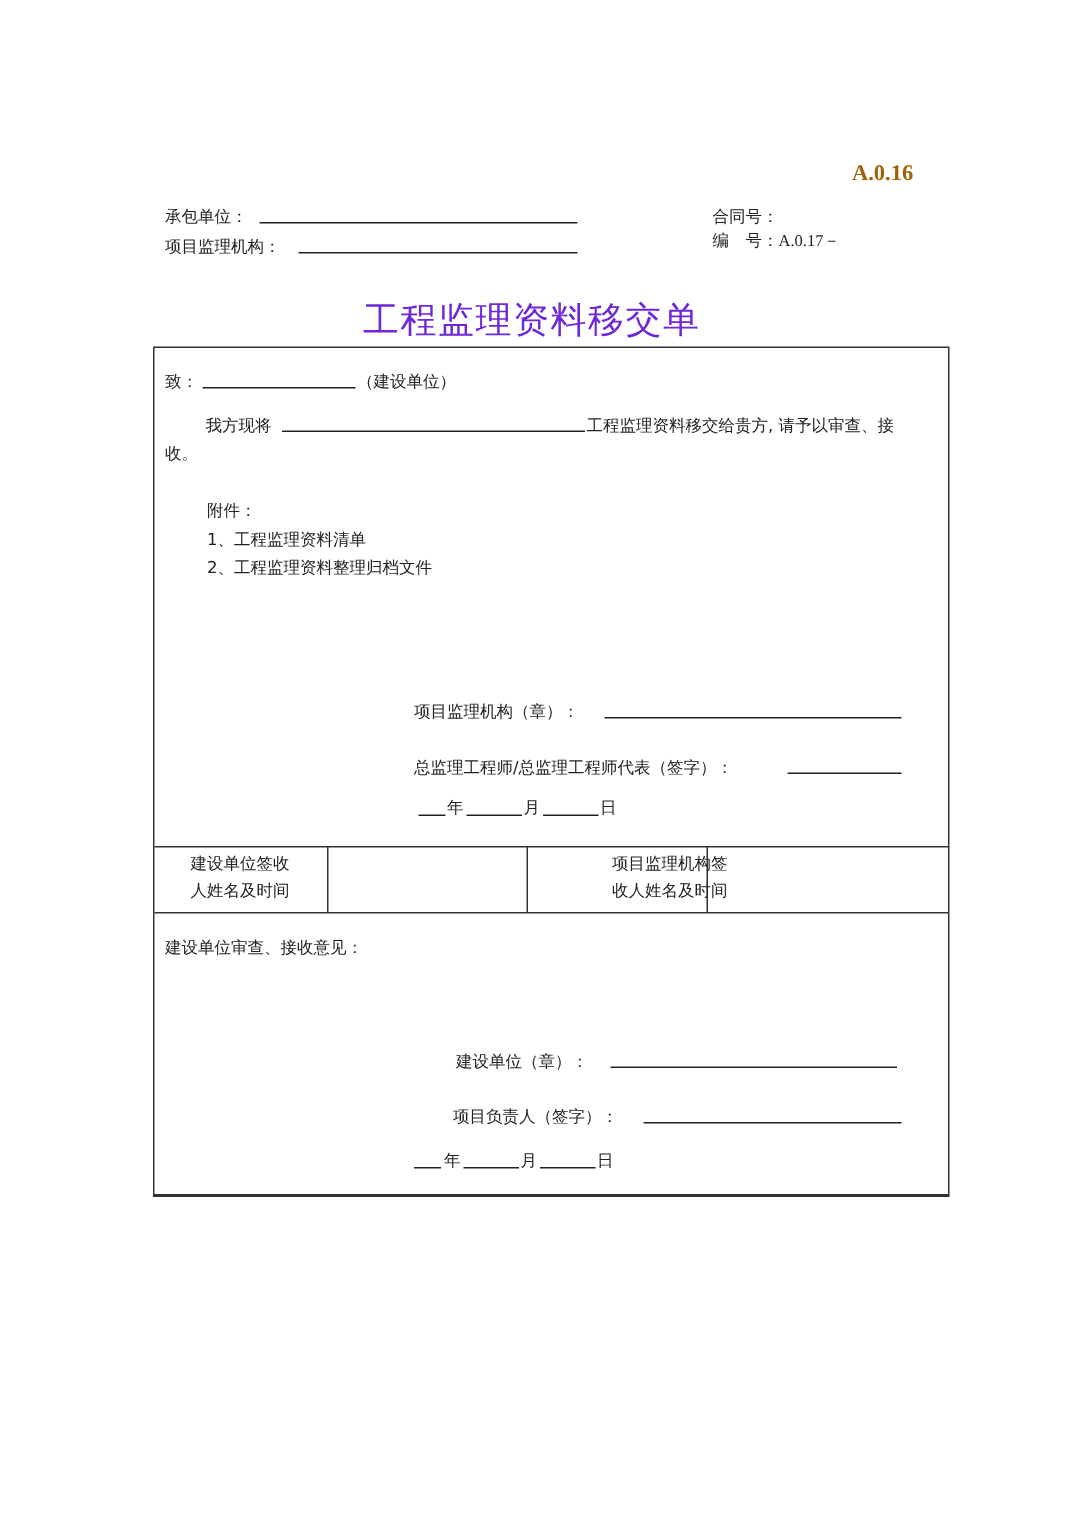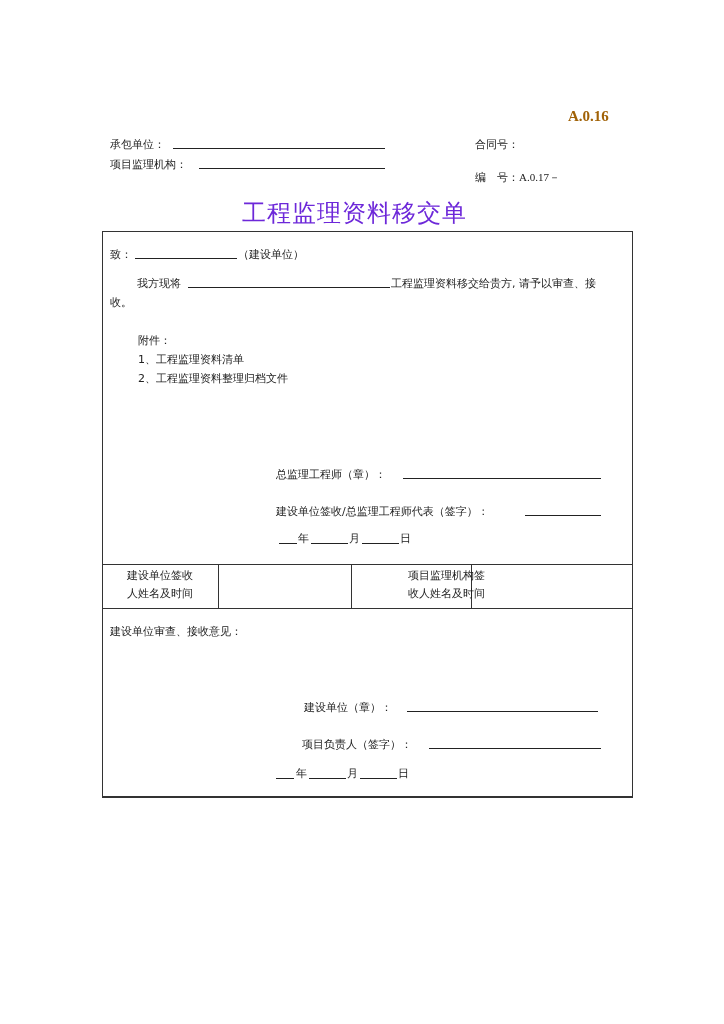--- a/index.html
+++ b/index.html
@@ -21,21 +21,21 @@
 
 <div class="abs code" style="left:568px; top:108px;">A.0.16</div>
 
 <div class="abs" style="left:110px; top:137px;text-align:center;">承包单位：</div>
 <div class="hline" style="left:173px; top:148px; width:212px;"></div>
 
 <div class="abs" style="left:110px; top:157px;">项目监理机构：</div>
 <div class="hline" style="left:199px; top:168px; width:186px;"></div>
 
 <div class="abs" style="left:475px; top:137px;">合同号：</div>
-<div class="abs" style="left:475px; top:170px;text-align:center;">
+<div class="abs" style="left:475px; top:153px;text-align:center;">
   <span>编　号：</span><span class="serif">A.0.17－</span>
 </div>
 
 <div class="abs title" style="left:242px; top:197px;">工程监理资料移交单</div>
 
 <div class="tbl">
 
   <div class="rowline" style="top:332px;"></div>
   <div class="rowline" style="top:376px;"></div>
 
@@ -50,24 +50,24 @@
 
 <div class="abs" style="left:137px; top:276px;">我方现将</div>
 <div class="hline" style="left:188px; top:287px; width:202px;"></div>
 <div class="abs" style="left:391px; top:276px;">工程监理资料移交给贵方, 请予以审查、接</div>
 <div class="abs" style="left:110px; top:295px;">收。</div>
 
 <div class="abs" style="left:138px; top:333px;">附件：</div>
 <div class="abs" style="left:138px; top:352px;">1、工程监理资料清单</div>
 <div class="abs" style="left:138px; top:371px;">2、工程监理资料整理归档文件</div>
 
-<div class="abs" style="left:276px; top:467px;">总监理工程师（章）：</div>
+<div class="abs" style="left:276px; top:467px;">项目监理机构（章）：</div>
 <div class="hline" style="left:403px; top:478px; width:198px;"></div>
 
-<div class="abs" style="left:276px; top:504px;">建设单位签收/总监理工程师代表（签字）：</div>
+<div class="abs" style="left:276px; top:504px;">总监理工程师/总监理工程师代表（签字）：</div>
 <div class="hline" style="left:525px; top:515px; width:76px;"></div>
 
 <div class="hline" style="left:279px; top:543px; width:18px;"></div>
 <div class="abs" style="left:298px; top:531px;">年</div>
 <div class="hline" style="left:311px; top:543px; width:37px;"></div>
 <div class="abs" style="left:349px; top:531px;">月</div>
 <div class="hline" style="left:362px; top:543px; width:37px;"></div>
 <div class="abs" style="left:400px; top:531px;">日</div>
 
 <div class="cell-text" style="left:103px; top:567px; width:114px;">

